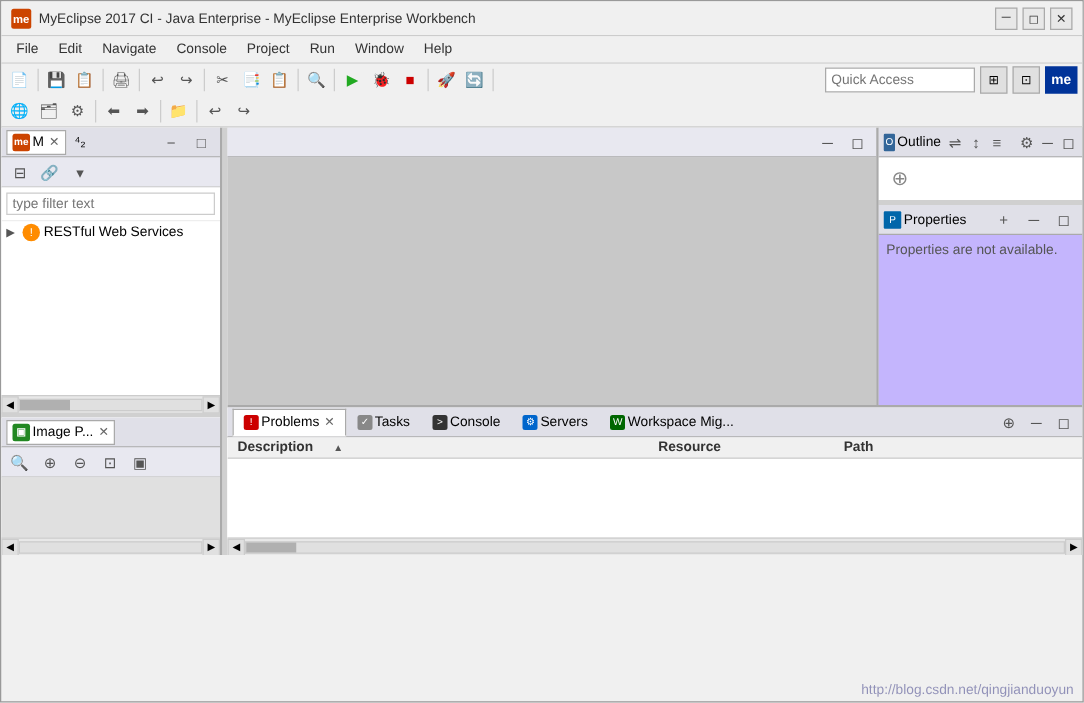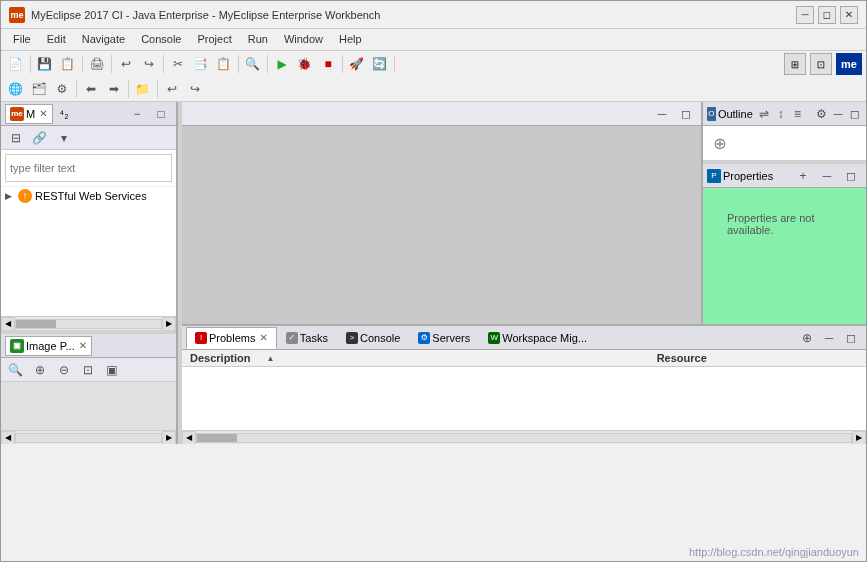--- a/index.html
+++ b/index.html
@@ -211,21 +211,21 @@
     }
     .filter-box {
       display: flex;
       align-items: center;
       padding: 4px;
       border-bottom: 1px solid #eee;
     }
     .filter-input {
       border: 1px solid #ccc;
       width: 100%;
-      height: 28px;
+      height: 18px;
       padding: 0 4px;
       font-size: 11px;
       color: #aaa;
     }
     .tree-item {
       display: flex;
       align-items: center;
       padding: 2px 4px;
       gap: 3px;
       cursor: pointer;
@@ -504,20 +504,21 @@
     <div class="tb-separator"></div>
     <div class="tb-btn" style="color:#22aa22;">▶</div>
     <div class="tb-btn" style="color:#555;">🐞</div>
     <div class="tb-btn" style="color:#cc0000;">■</div>
     <div class="tb-separator"></div>
     <div class="tb-btn">🚀</div>
     <div class="tb-btn">🔄</div>
     <div class="tb-separator"></div>
 
     <div class="quick-access-box">
+      <input class="quick-access-input" placeholder="Quick Access" style="">
       <div class="perspective-btn">⊞</div>
       <div class="perspective-btn">⊡</div>
       <div class="me-badge">me</div>
     </div>
   </div>
   <div class="toolbar-row2">
     <div class="tb-btn">🌐</div>
     <div class="tb-btn">🗂</div>
     <div class="tb-btn">⚙</div>
     <div class="tb-separator"></div>
@@ -638,21 +639,21 @@
 
         <div style="height:160px; display:flex; flex-direction:column;">
           <div class="properties-header">
             <div class="panel-header-icon" style="background:#0066aa;">P</div>
             <span>Properties</span>
             <div style="flex:1"></div>
             <div class="tb-btn">+</div>
             <div class="tb-btn">─</div>
             <div class="tb-btn">◻</div>
           </div>
-          <div style="flex:1; background:#86efac; padding:24px;">
+          <div style="flex:1; background:#c4b5fd; padding:6px;">
             <span style="font-size:11px; color:#555;">Properties are not available.</span>
           </div>
         </div>
       </div>
     </div>
 
     <div id="bottom-panel">
       <div class="bottom-tabs">
         <div class="bottom-tab active">
           <div class="bottom-tab-icon problems-icon">!</div>
@@ -683,20 +684,23 @@
       <div class="bottom-content">
         <div class="problems-table">
           <div class="table-header">
             <div class="col-desc">
               <span>Description</span>
               <span class="sort-arrow">▲</span>
             </div>
             <div class="col-res">
               <span>Resource</span>
             </div>
+            <div class="col-path">
+              <span>Path</span>
+            </div>
           </div>
         </div>
       </div>
       <div class="bottom-scrollbar">
         <div class="scroll-arrow">◀</div>
         <div class="scrollbar-track" style="width:300px;">
           <div class="scrollbar-thumb"></div>
         </div>
         <div class="scroll-arrow">▶</div>
       </div>

